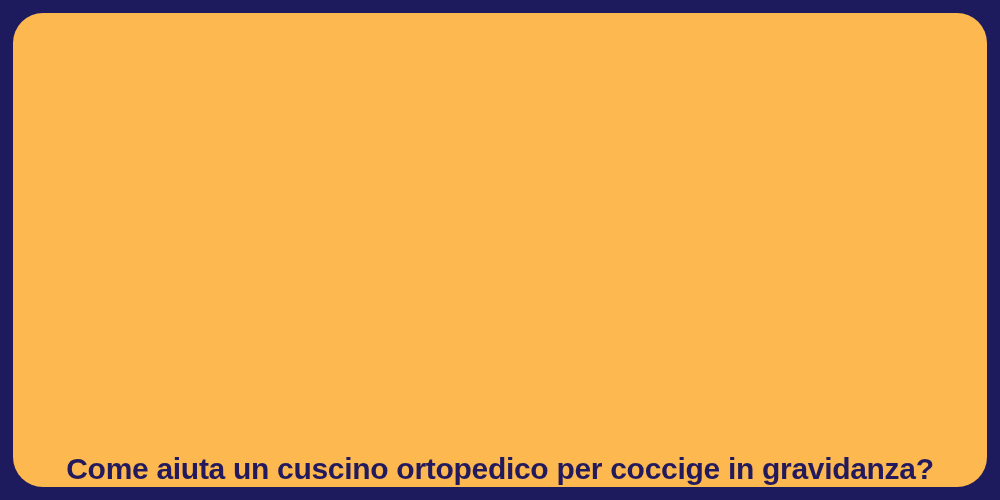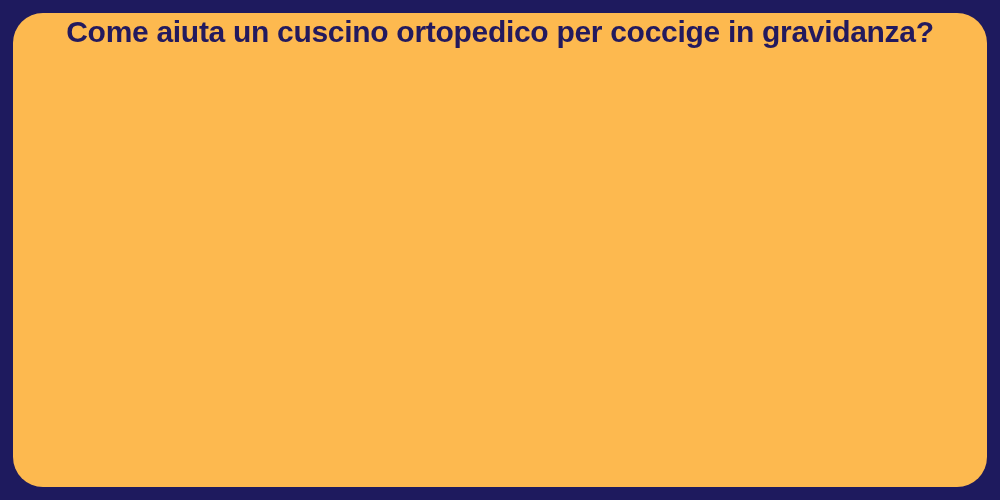--- a/index.html
+++ b/index.html
@@ -24,21 +24,21 @@
     padding: 13px;
   }
 
   .question-card {
     box-sizing: border-box;
     width: 100%;
     height: 100%;
     background: #FDB94F;
     border-radius: 30px;
     display: flex;
-    align-items: flex-start;
+    align-items: flex-end;
     justify-content: center;
     padding: 0 40px;
   }
 
   .question-title {
     margin: 0;
     font-family: "Liberation Sans", sans-serif;
     font-weight: bold;
     font-size: 30px;
     line-height: 1.25;

